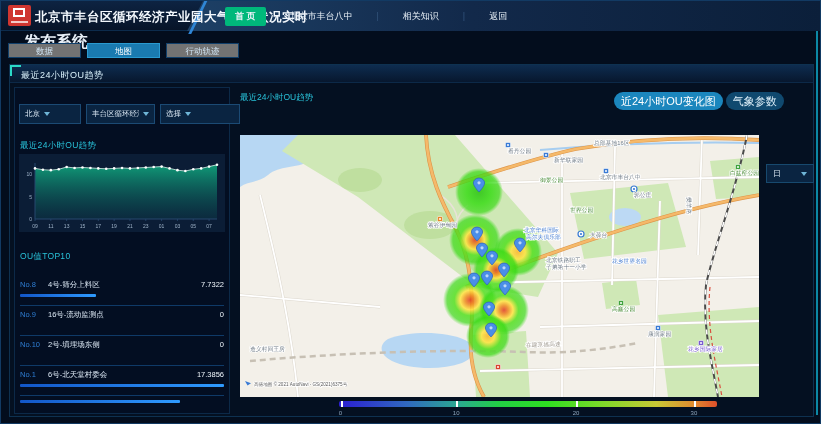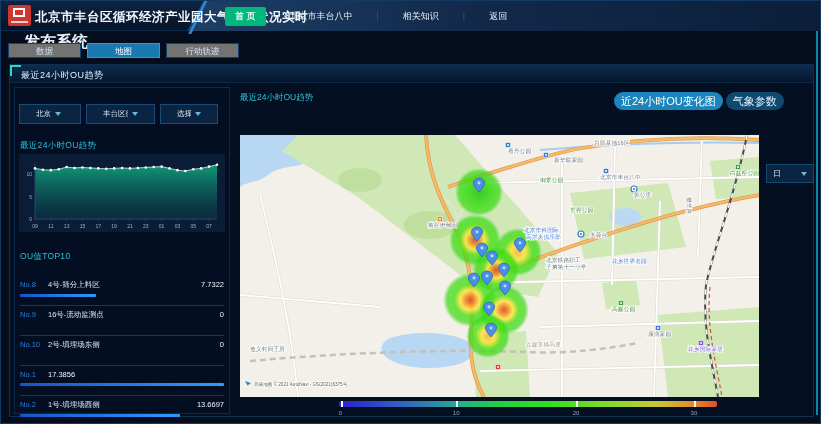--- a/index.html
+++ b/index.html
@@ -27,21 +27,21 @@
 
   
   .panel{position:absolute;left:8px;top:63px;width:805px;height:353px;border:1px solid #0e3150;background:#041021;}
   .panel-hd{position:relative;height:18px;background:linear-gradient(180deg,#0e2c4f,#07172e);border-bottom:1px solid #0c2948;}
   .panel-hd::before{content:"";position:absolute;left:0;top:0;width:9px;height:9px;border-left:2px solid #2bd9c7;border-top:2px solid #2bd9c7;}
   .panel-hd .t{position:absolute;left:11px;top:4px;font-size:9px;color:#d9f1fb;letter-spacing:.5px;}
 
   
   .leftcol{position:absolute;left:4px;top:22px;width:216px;height:327px;border:1px solid #0c2948;background:#030e22;}
   .selects{position:absolute;left:4px;top:16px;display:flex;gap:5px;}
-  .sel{height:20px;background:#0a2441;border:1px solid #1b4a74;display:flex;align-items:center;justify-content:flex-start;padding:0 16px;cursor:pointer;}
+  .sel{height:20px;background:#0a2441;border:1px solid #1b4a74;display:flex;align-items:center;justify-content:flex-start;padding:0 5px;cursor:pointer;}
   .sel .v{font-size:7.5px;color:#dce9f5;white-space:nowrap;overflow:hidden;}
   .chev{width:0;height:0;border-left:3px solid transparent;border-right:3px solid transparent;border-top:4px solid #6fb6d8;margin-left:4px;flex:none;}
   .sec-label{position:absolute;left:5px;font-size:8.5px;color:#29c1d8;letter-spacing:.3px;}
   .chartbox{position:absolute;left:4px;top:66px;width:206px;height:78px;background:#0b1d36;}
   .top5{position:absolute;left:5px;top:188px;width:204px;}
   .t5row{height:30px;border-bottom:1px solid #0f3a68;position:relative;}
   .t5row:last-child{border-bottom:none;}
   .t5line{display:flex;align-items:baseline;padding-top:4px;font-size:7.5px;}
   .t5rank{color:#2f7fd6;width:28px;flex:none;}
   .t5name{color:#dce8f4;flex:1;white-space:nowrap;overflow:hidden;}
@@ -103,21 +103,21 @@
     <div class="leftcol">
       <div class="selects">
         <div class="sel" style="width:62px">
           <span class="v">北京</span>
             <span class="chev"></span>
         </div>
         <div class="sel" style="width:69px">
           <span class="v">丰台区循环经济产</span>
             <span class="chev"></span>
         </div>
-        <div class="sel" style="width:58px">
+        <div class="sel" style="width:80px">
           <span class="v">选择</span>
             <span class="chev"></span>
         </div>
       </div>
       <div class="sec-label" style="top:52px">最近24小时OU趋势</div>
       <div class="chartbox">
         <svg id="trend-svg" width="206" height="78">
             <defs>
               <linearGradient id="agrad" x1="0" y1="0" x2="0" y2="1">
                 <stop offset="0" stop-color="#10a07a" stop-opacity="0.95"></stop>
@@ -203,30 +203,26 @@
             <div class="t5line">
               <span class="t5rank">No.10</span>
               <span class="t5name">2号-填埋场东侧</span>
               <span class="t5val">0</span>
             </div>
             <div class="t5bar" style="width: 0%;"></div>
           </div>
           <div class="t5row">
             <div class="t5line">
               <span class="t5rank">No.1</span>
+              <span class="t5name">6号-北天堂村委会</span>
               <span class="t5val">17.3856</span>
             </div>
             <div class="t5bar" style="width: 100%;"></div>
           </div>
           <div class="t5row">
-            <div class="t5line">
-              <span class="t5rank">No.2</span>
-              <span class="t5name">1号-填埋场西侧</span>
-              <span class="t5val">13.6697</span>
-            </div>
             <div class="t5bar" style="width: 78.6%;"></div>
           </div>
         </div>
     </div>
 
     <div class="map-title">最近24小时OU趋势</div>
     <div class="map-btns" id="map-btns">
         <div class="map-btn active">近24小时OU变化图</div>
         <div class="map-btn">气象参数</div>
       </div>

